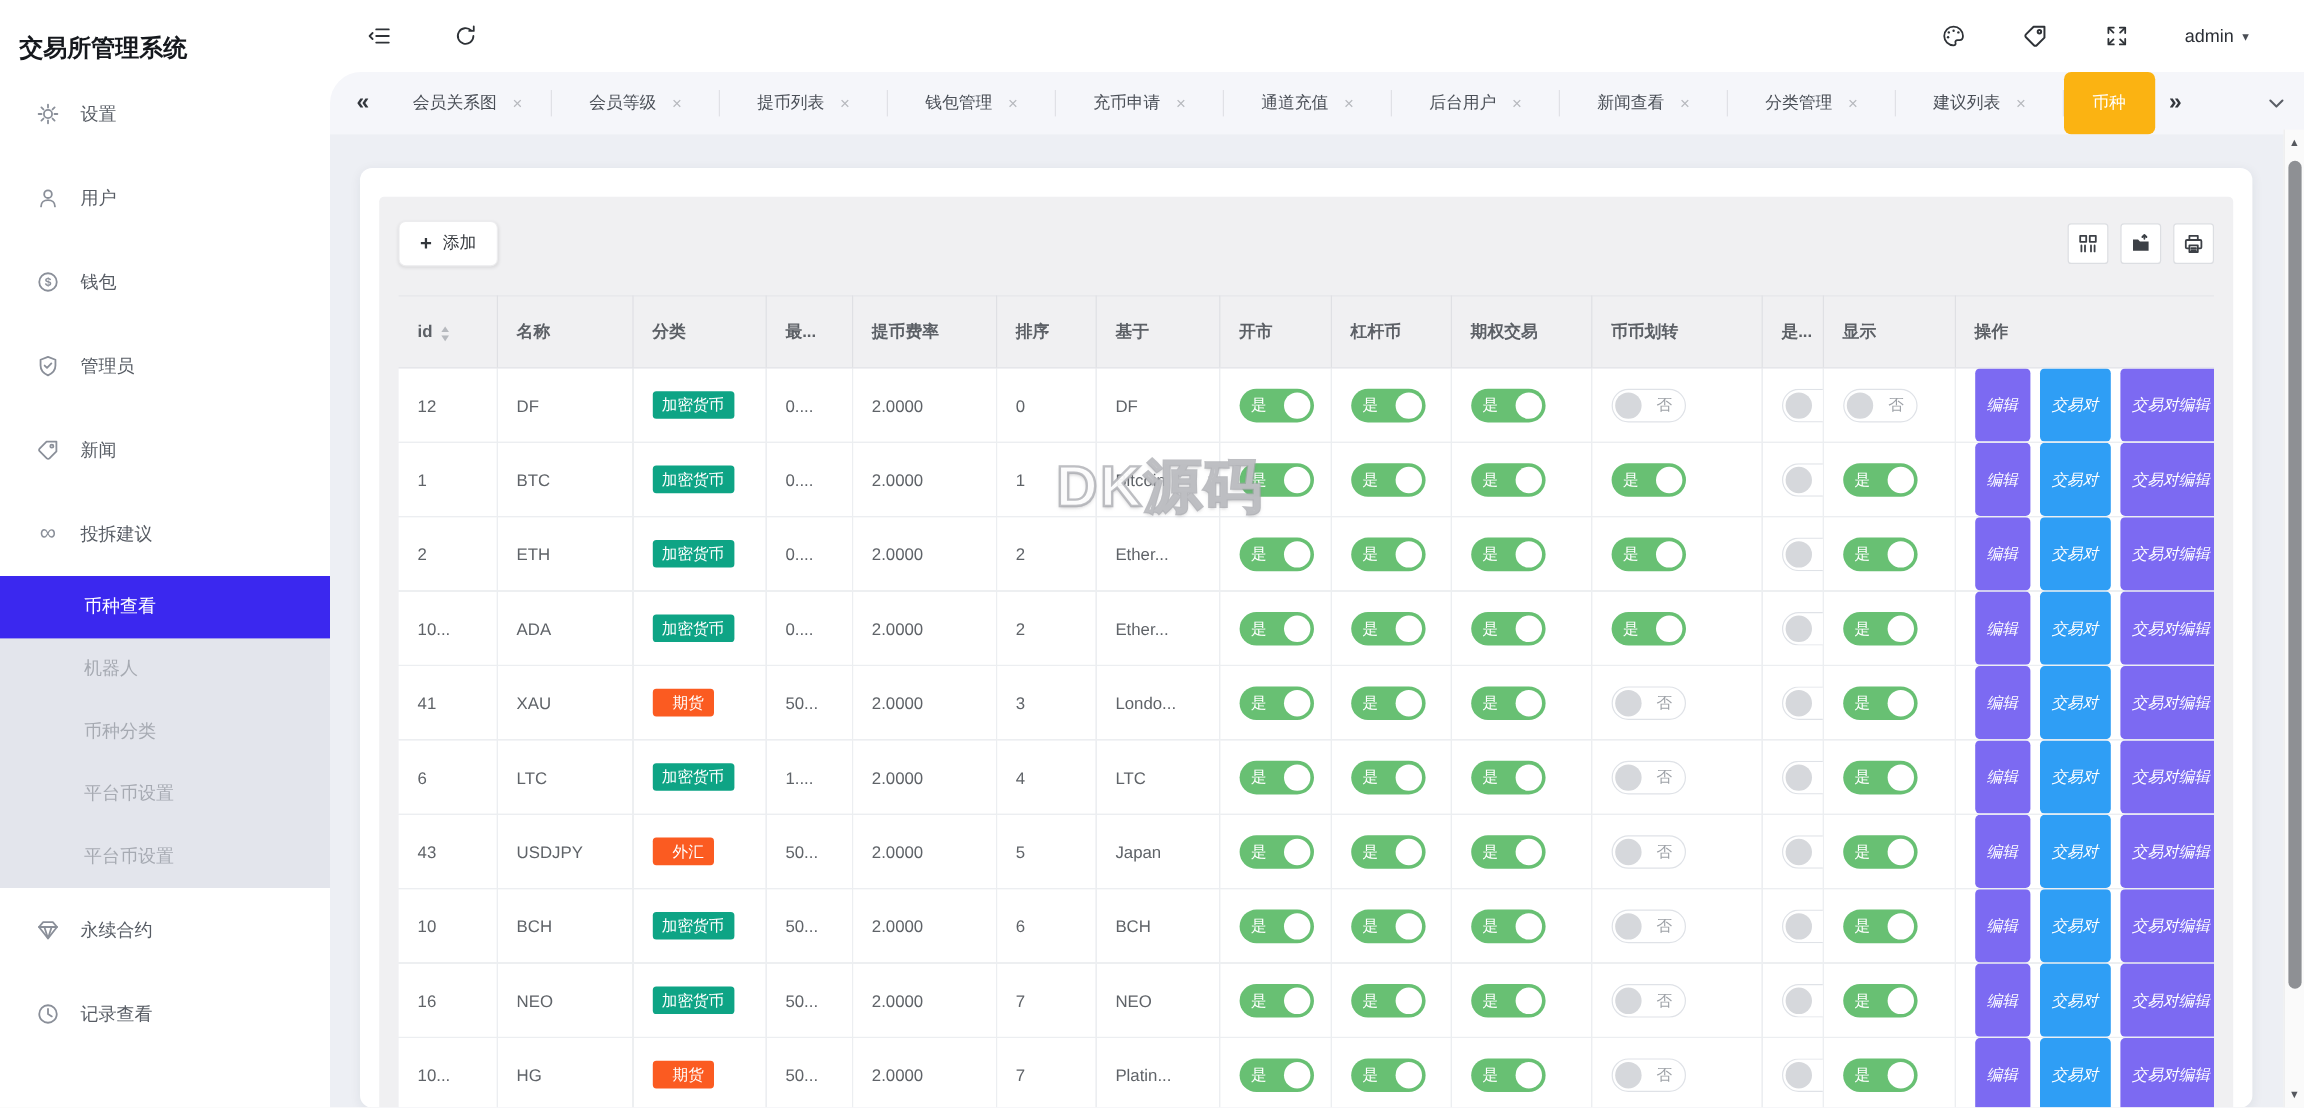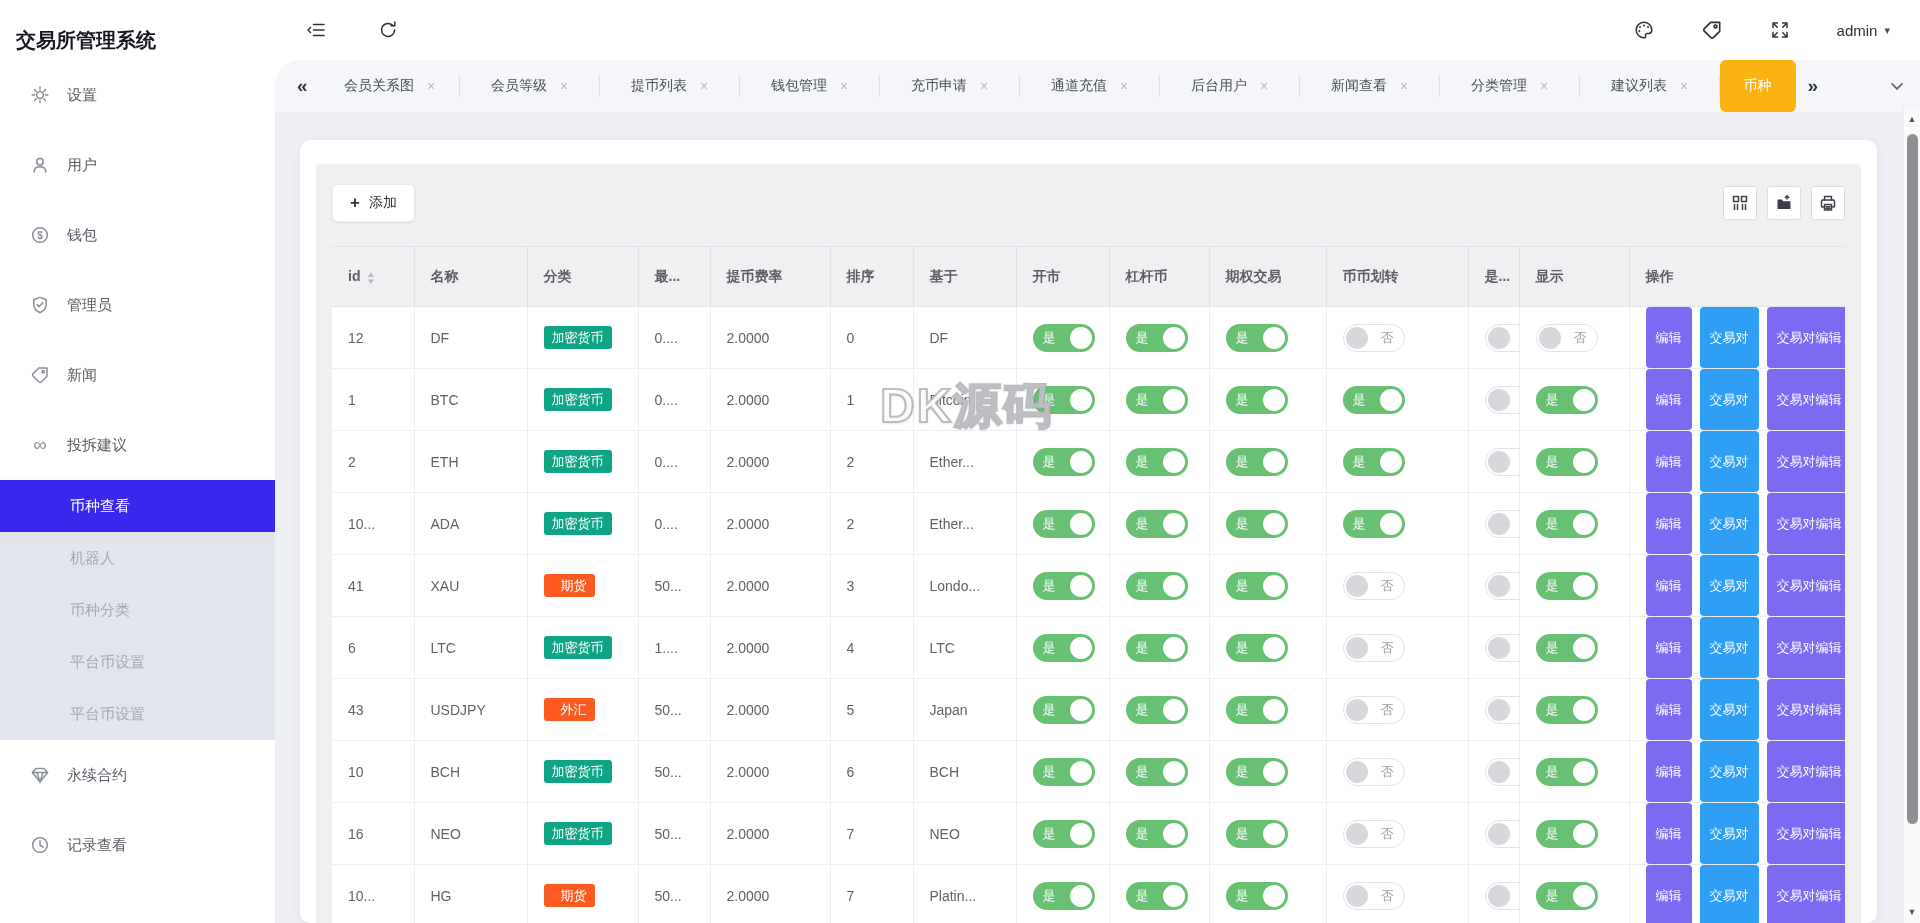--- a/index.html
+++ b/index.html
@@ -7,21 +7,21 @@
   body {
     width:1920px; height:923px; overflow:hidden; background:#fff;
     font-family:"Liberation Sans","DejaVu Sans",sans-serif; color:#333;
     position:relative;
   }
   
   .topbar { position:absolute; top:0; left:0; right:0; height:60px; background:#fff; display:flex; align-items:center; z-index:6; }
   .tb-title { width:275px; padding-left:16px; font-size:20px; font-weight:bold; color:#15181d;margin-top:20px; }
   .tb-icons { display:flex; align-items:center; gap:50px; margin-left:30px; }
   .tb-ico { width:22px; height:22px; color:#2e3237; cursor:pointer; display:flex; align-items:center; justify-content:center; }
-  .topbar-right { margin-left:auto; display:flex; align-items:center; gap:46px; padding-right:30px; }
+  .topbar-right { margin-left:auto; display:flex; align-items:center; gap:46px; padding-right:46px; }
   .admin { display:flex; align-items:center; gap:7px; font-size:15px; color:#2b2f36; cursor:pointer; }
   .admin .caret { font-size:11px; color:#4a4e55; }
   
   .sidebar { position:absolute; top:60px; left:0; width:275px; bottom:0; background:#fff; overflow:hidden; z-index:5; }
   .side-item { height:70px; display:flex; align-items:center; padding-left:30px; gap:17px; font-size:15px; color:#575c64; cursor:pointer; }
   .side-item .ico { width:20px; height:20px; color:#8a8f99; display:flex; align-items:center; justify-content:center; }
   .side-item.active { color:var(--menu-active-fg); }
   .side-item.active .ico { color:var(--menu-active-fg); }
   .glyph { font-size:19px; line-height:20px; }
   .submenu { background:#e3e5ec; }
@@ -62,21 +62,21 @@
   .toggle.on { background:var(--toggle-on); justify-content:space-between; padding:0 3px 0 10px; }
   .toggle.on .t-lab { color:#fff; font-size:13px; }
   .toggle .knob { width:22px; height:22px; border-radius:50%; flex:none; }
   .toggle.on .knob { background:#fff; }
   .toggle.off { background:#fff; border:1px solid #dfe2e7; justify-content:space-between; padding:0 10px 0 2px; }
   .toggle.off .knob { background:#d6d8dc; }
   .toggle.off .t-lab { color:#9da1a7; font-size:13px; }
   .clip { width:100%; overflow:hidden; height:28px; }
   .clip .toggle { width:62px; }
   .actions { display:flex; gap:8px; width:320px; }
-  .actions button { border:none; border-radius:4px; color:#fff; font-size:13px; padding:24px 10px; cursor:pointer; font-family:inherit; flex:none; line-height:1; }
+  .actions button { border:none; border-radius:4px; color:#fff; font-size:13px; padding:24px 10px; cursor:pointer; font-family:inherit; flex:none; line-height:1;font-style:italic; }
   .btn-edit, .btn-pairedit { background:var(--btn-edit); }
   .btn-pair { background:var(--btn-pair); }
   
   .h-scroll { position:relative; height:17px; background:#f6f6f7; margin:0 -16px; }
   .h-thumb { position:absolute; top:3px; left:30px; width:1300px; height:11px; background:#8e9094; border-radius:6px; cursor:pointer; }
   .h-arrow { position:absolute; top:3px; font-size:9px; color:#55585e; cursor:pointer; }
   .h-arrow.left { left:8px; } .h-arrow.right { right:12px; }
   .v-scroll { position:absolute; top:108px; right:0; bottom:0; width:17px; background:#fafafa; border-left:1px solid #ededed; z-index:10; }
   .v-thumb { position:absolute; left:3px; width:11px; top:26px; height:690px; background:#8e9094; border-radius:6px; cursor:pointer; }
   .v-arrow { position:absolute; left:0; width:16px; text-align:center; font-size:9px; color:#55585e; cursor:pointer; }

